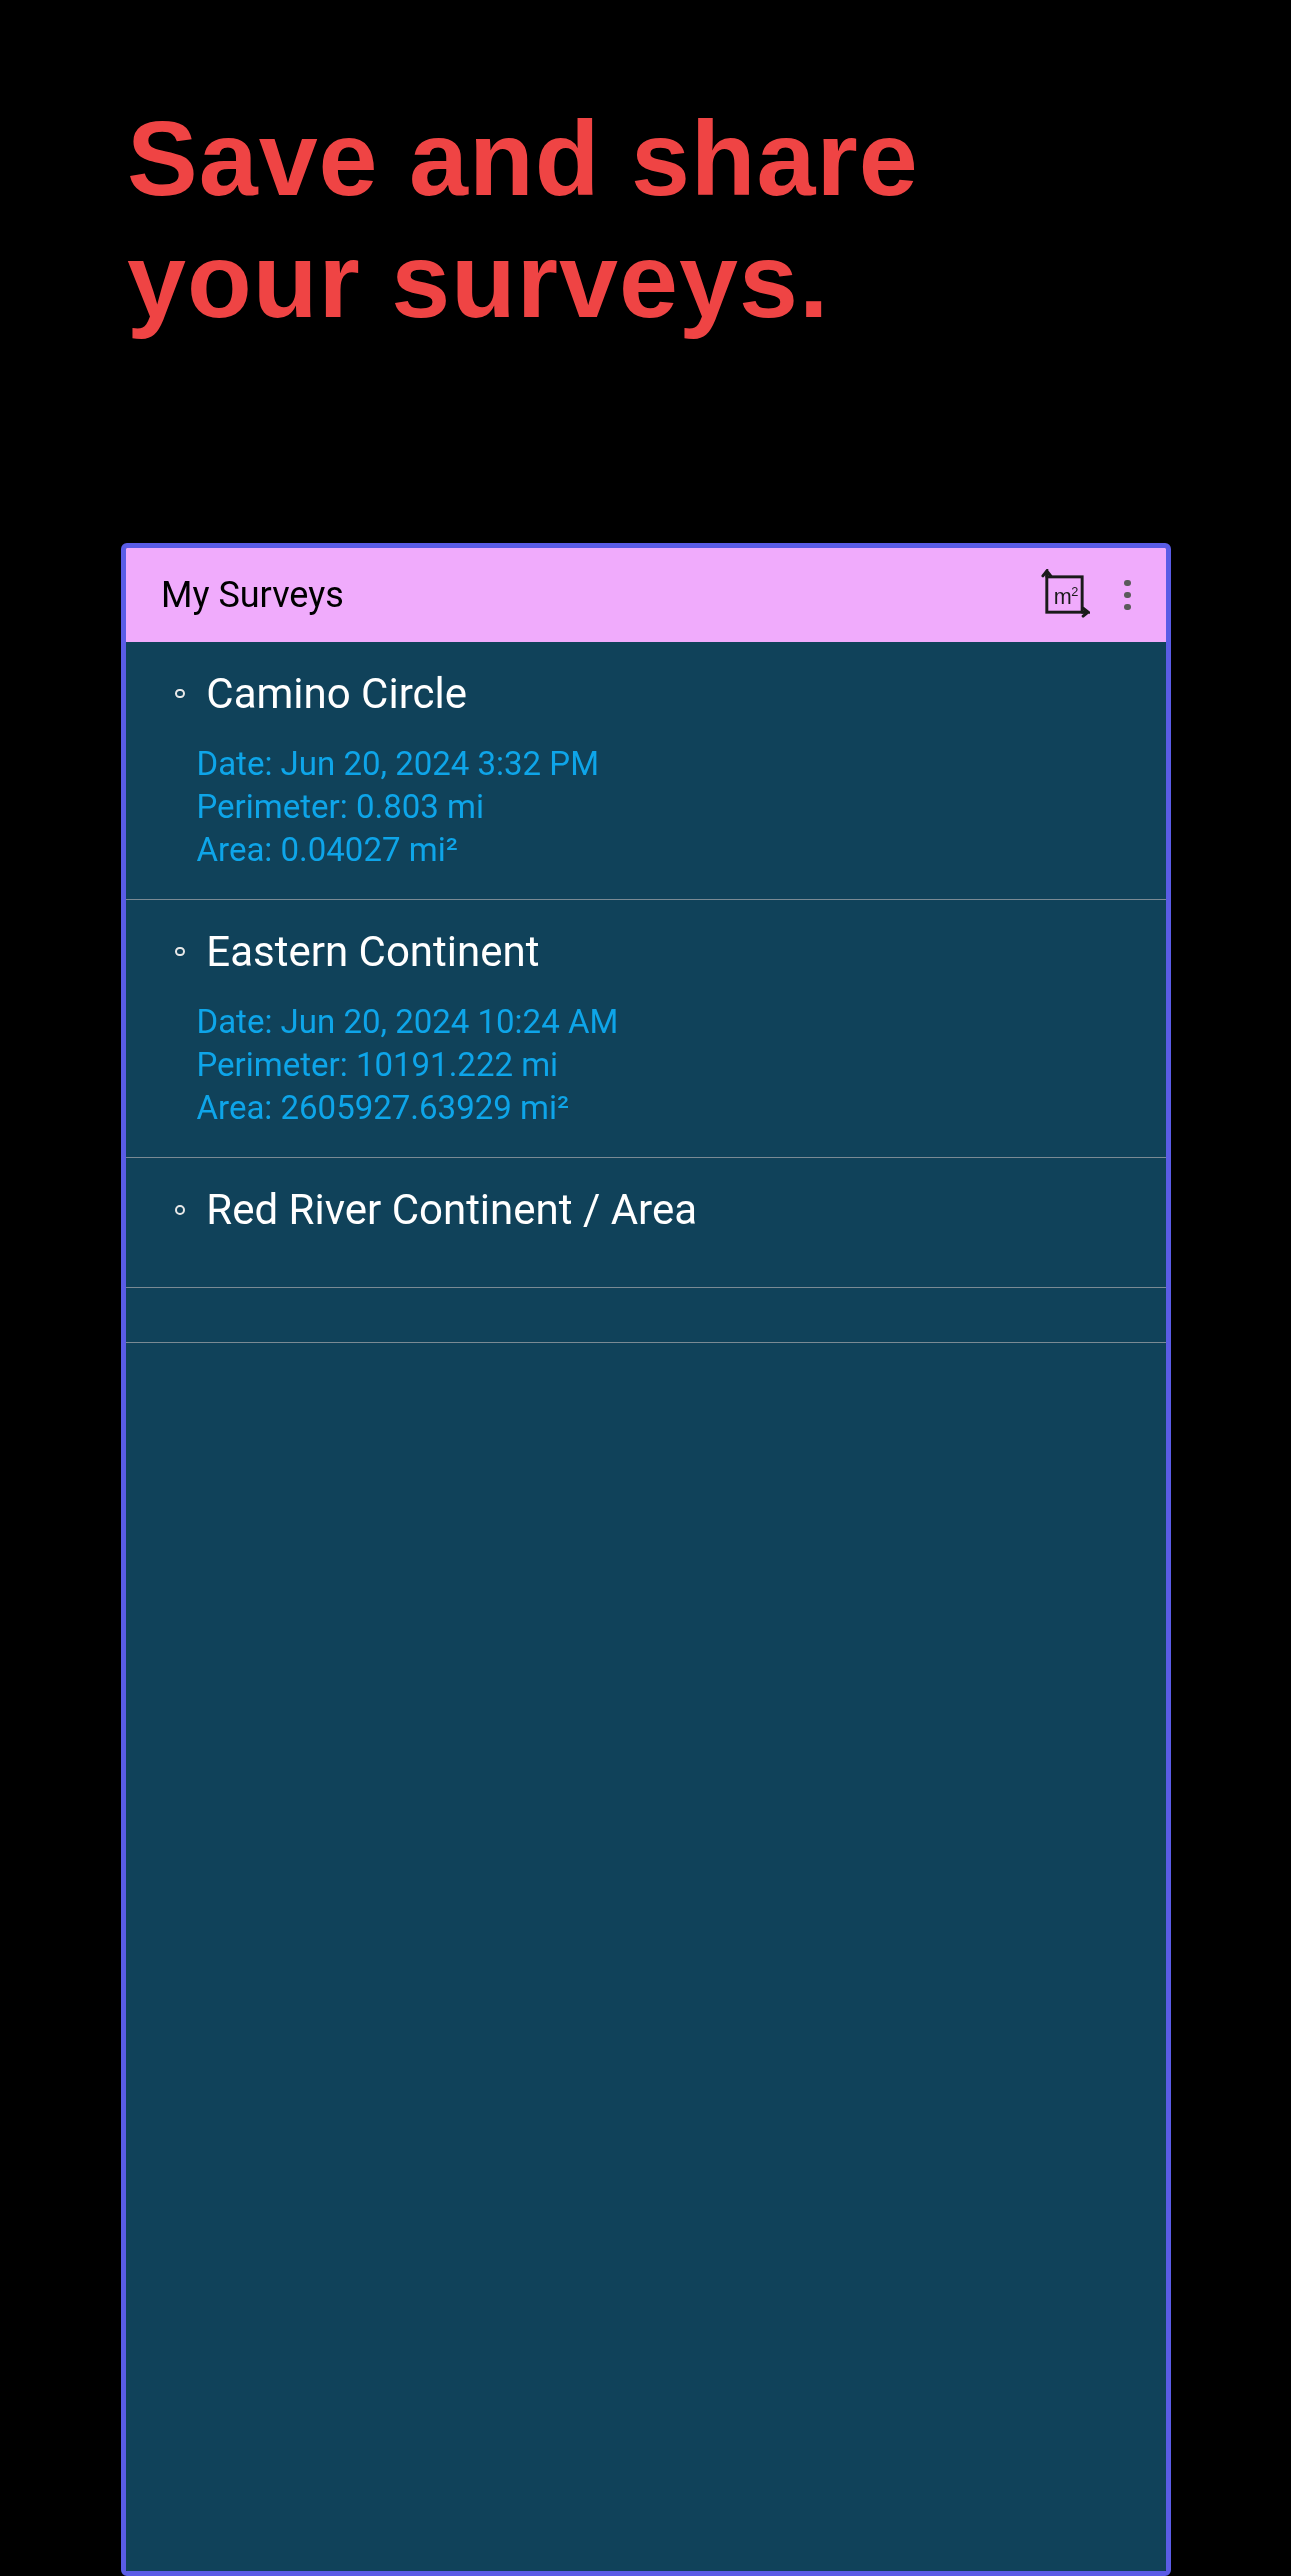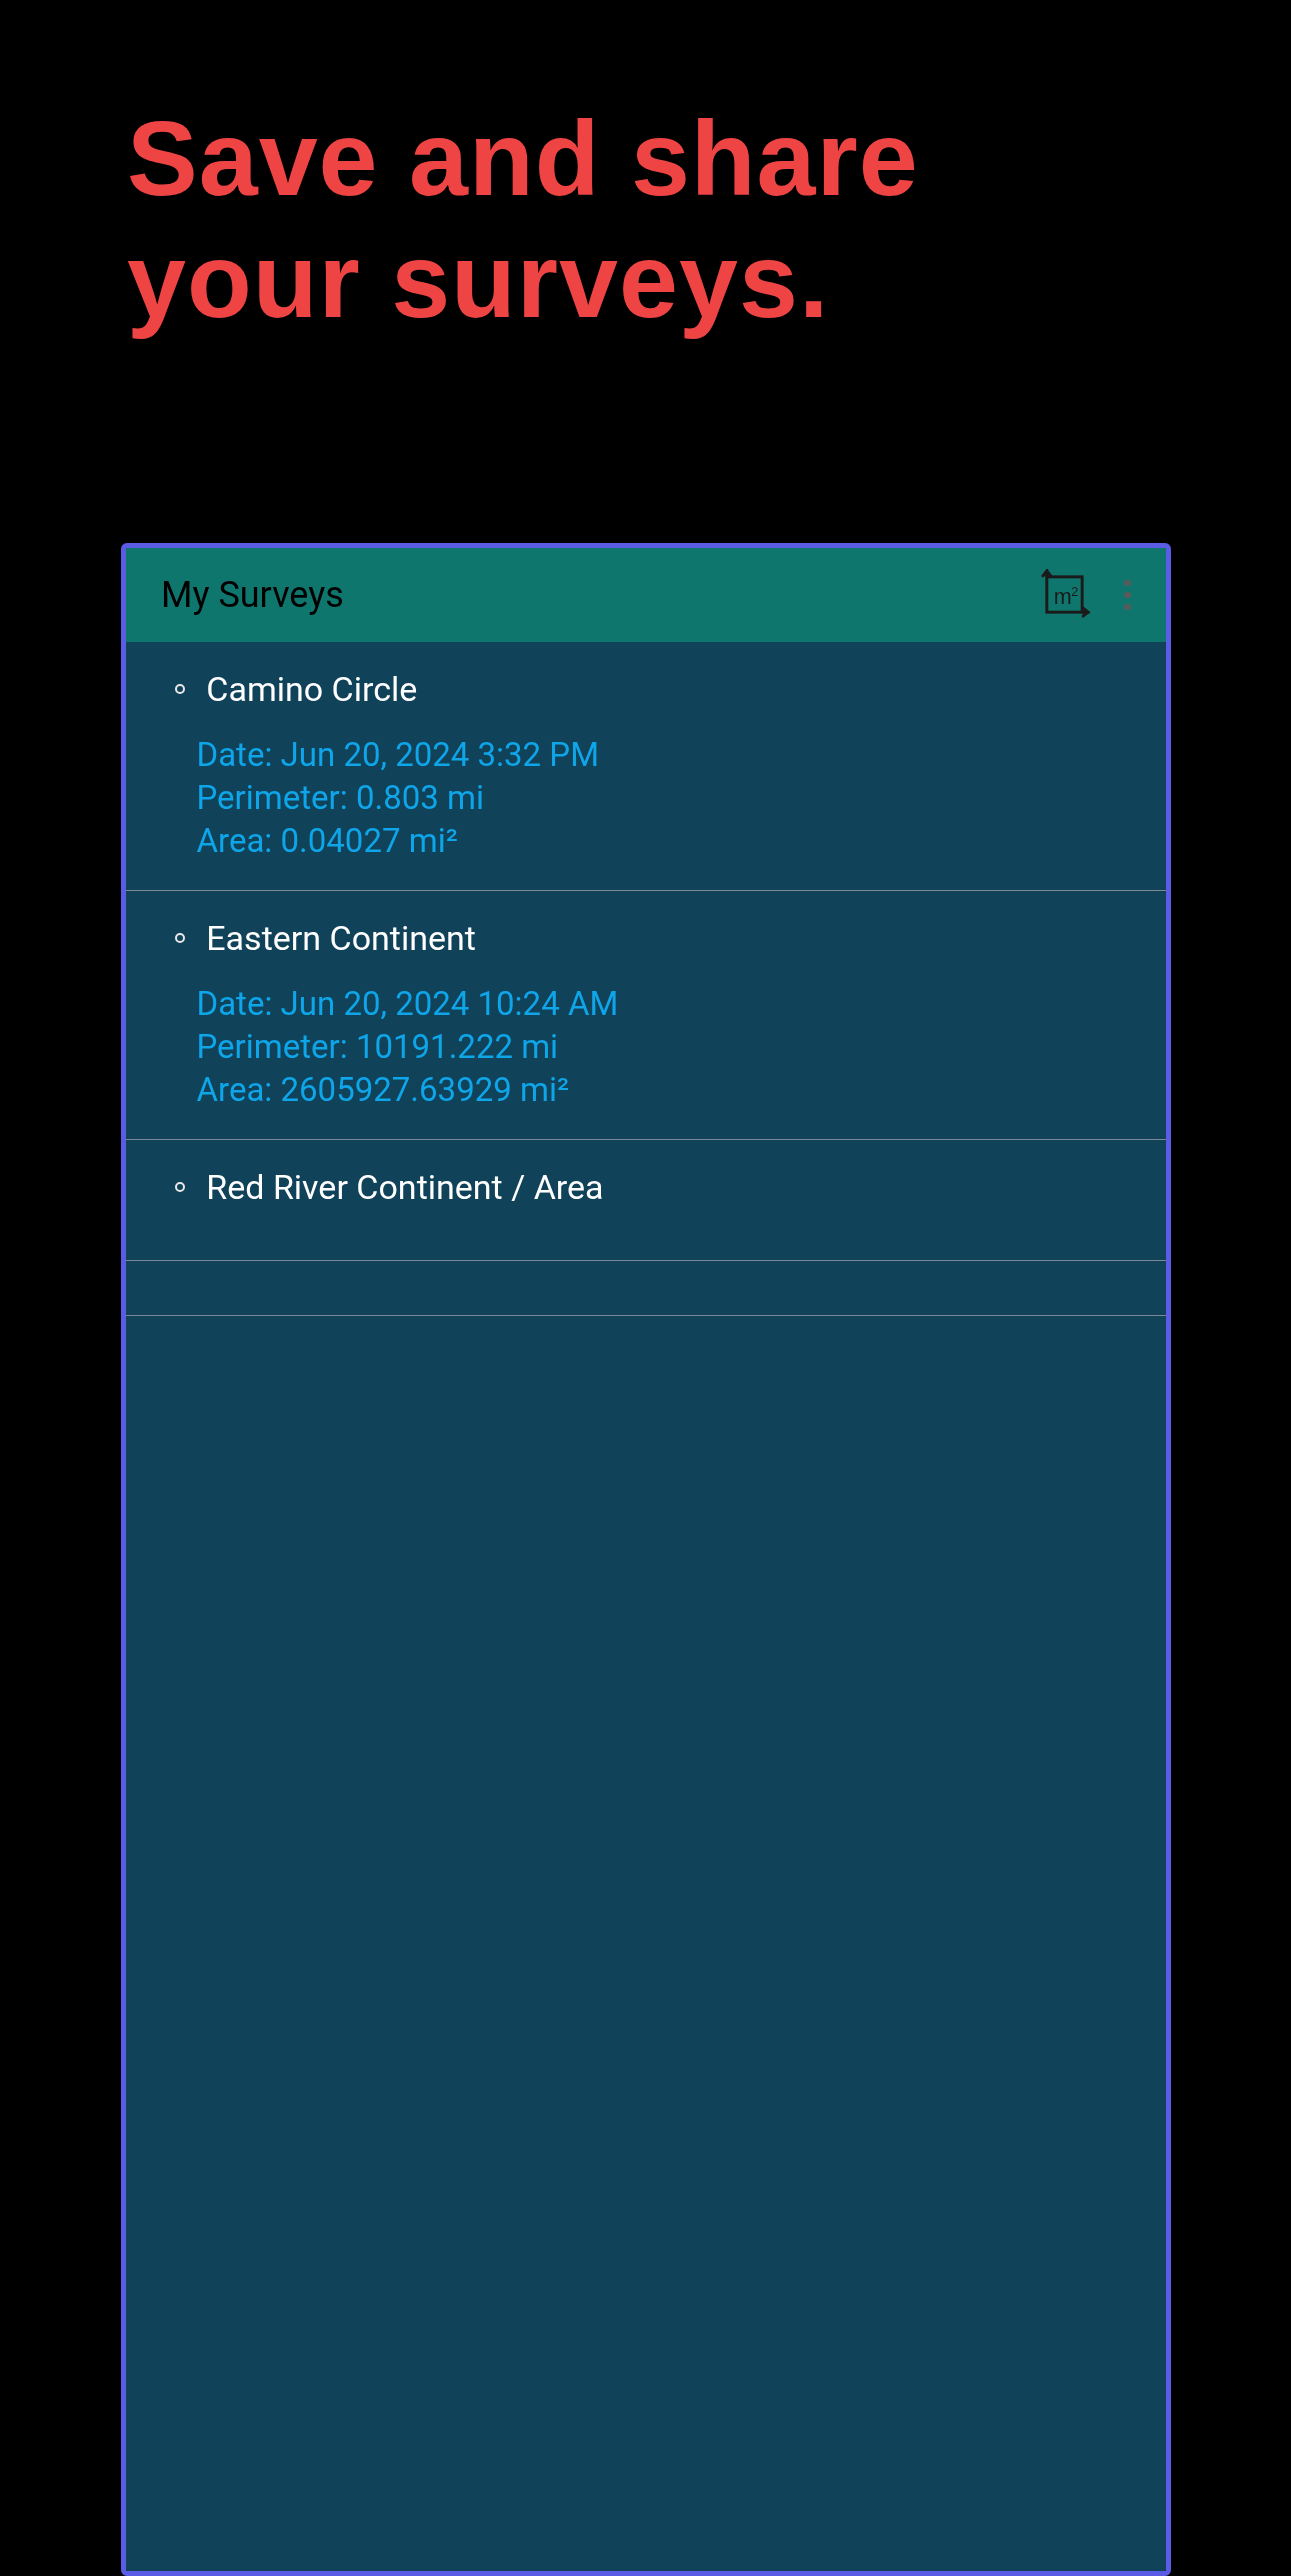--- a/index.html
+++ b/index.html
@@ -32,21 +32,21 @@
       width: 1050px;
       height: 2033px;
       border: 5.9px solid #5a5ce6;
       border-radius: 5.9px;
       overflow: hidden;
       display: flex;
       flex-direction: column;
     }
     
     .app-header {
-      background: #0f766e;
+      background: #f0abfc;
       height: 94px;
       display: flex;
       align-items: center;
       padding: 0 35px;
       gap: 18px;
     }
     
     .app-header-title {
       color: #000000;
       font-size: 36px;
@@ -110,21 +110,21 @@
     .bullet {
       width: 9.8px;
       height: 9.8px;
       border: 2.9px solid #e8e8e8;
       border-radius: 50%;
       flex-shrink: 0;
     }
     
     .survey-name {
       color: #ffffff;
-      font-size: 34px;
+      font-size: 42px;
       font-weight: 400;
       font-family: -apple-system, BlinkMacSystemFont, "Segoe UI", Roboto, sans-serif;
       text-align: right;
     }
     
     .survey-details {
       color: #0ea5e9;
       font-size: 33px;
       line-height: 1.3;
       padding-left: 21.5px;

